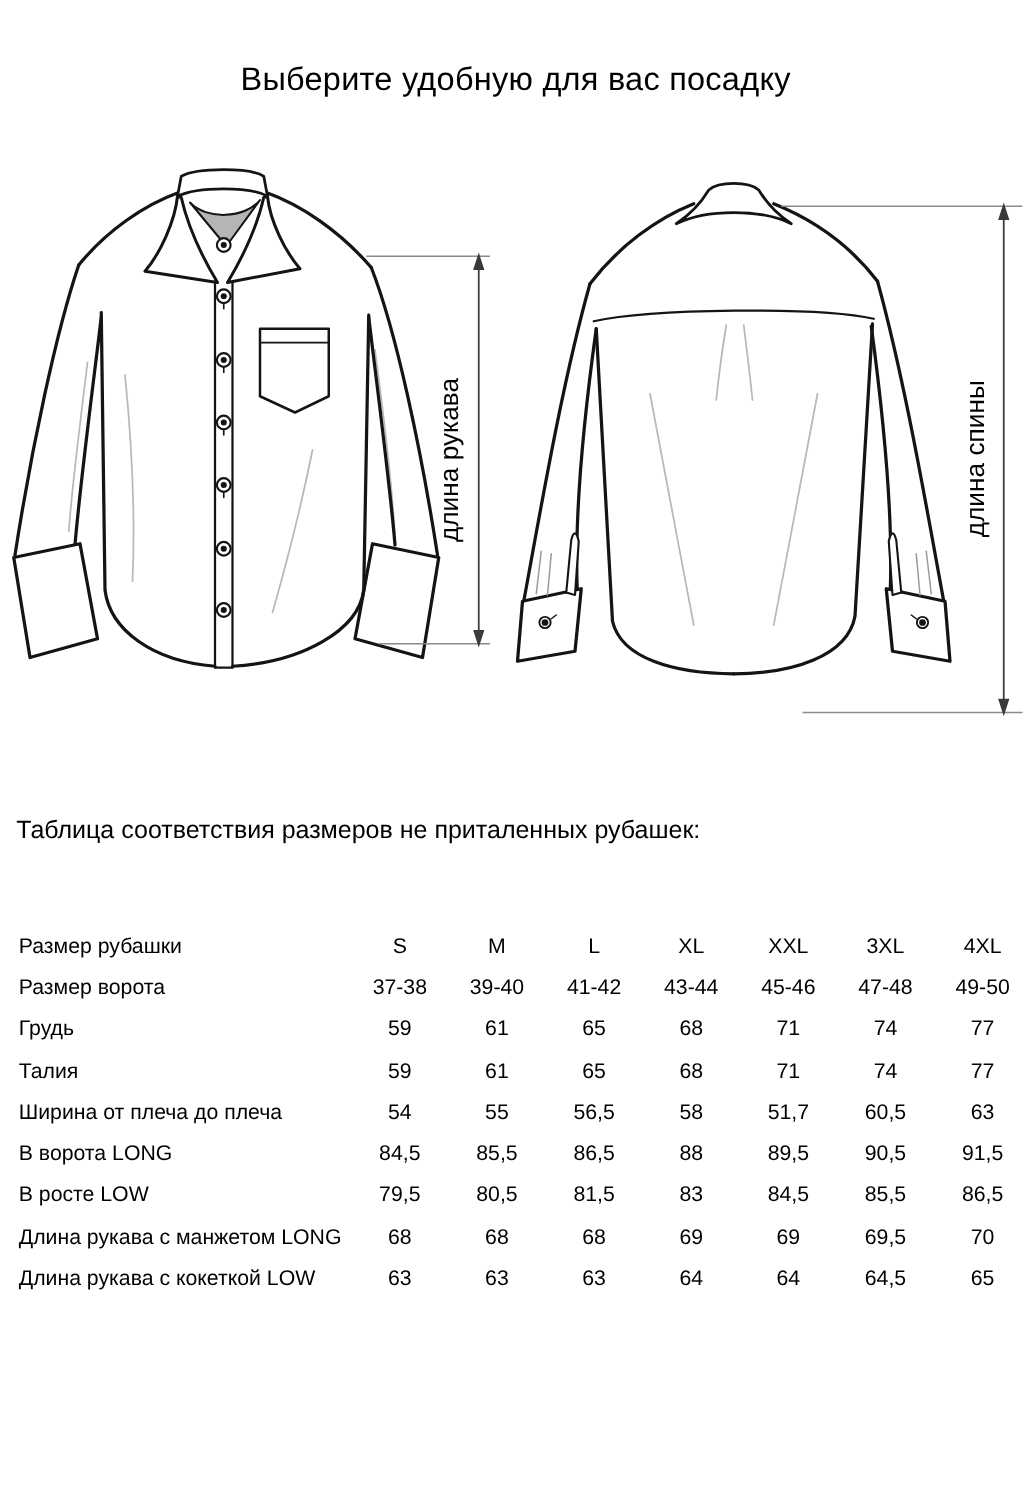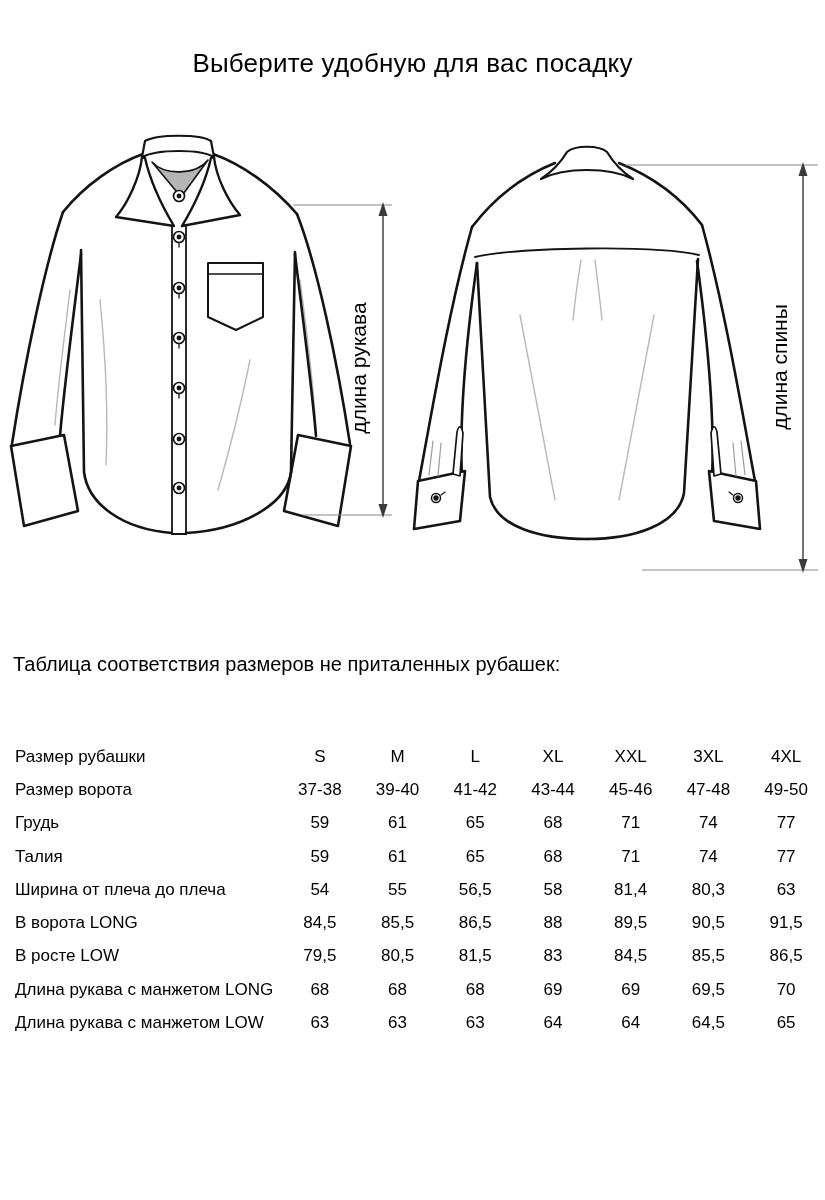--- a/index.html
+++ b/index.html
@@ -233,22 +233,22 @@
           <td class="cell-value">71</td>
           <td class="cell-value">74</td>
           <td class="cell-value">77</td>
         </tr>
         <tr>
           <td class="row-label">Ширина от плеча до плеча</td>
           <td class="cell-value">54</td>
           <td class="cell-value">55</td>
           <td class="cell-value">56,5</td>
           <td class="cell-value">58</td>
-          <td class="cell-value">81,4</td>
-          <td class="cell-value">80,3</td>
+          <td class="cell-value">51,7</td>
+          <td class="cell-value">60,5</td>
           <td class="cell-value">63</td>
         </tr>
         <tr>
           <td class="row-label">В ворота LONG</td>
           <td class="cell-value">84,5</td>
           <td class="cell-value">85,5</td>
           <td class="cell-value">86,5</td>
           <td class="cell-value">88</td>
           <td class="cell-value">89,5</td>
           <td class="cell-value">90,5</td>
@@ -268,21 +268,21 @@
           <td class="row-label">Длина рукава с манжетом LONG</td>
           <td class="cell-value">68</td>
           <td class="cell-value">68</td>
           <td class="cell-value">68</td>
           <td class="cell-value">69</td>
           <td class="cell-value">69</td>
           <td class="cell-value">69,5</td>
           <td class="cell-value">70</td>
         </tr>
         <tr>
-          <td class="row-label">Длина рукава с манжетом LOW</td>
+          <td class="row-label">Длина рукава с кокеткой LOW</td>
           <td class="cell-value">63</td>
           <td class="cell-value">63</td>
           <td class="cell-value">63</td>
           <td class="cell-value">64</td>
           <td class="cell-value">64</td>
           <td class="cell-value">64,5</td>
           <td class="cell-value">65</td>
         </tr>
       </tbody>
   </table>

